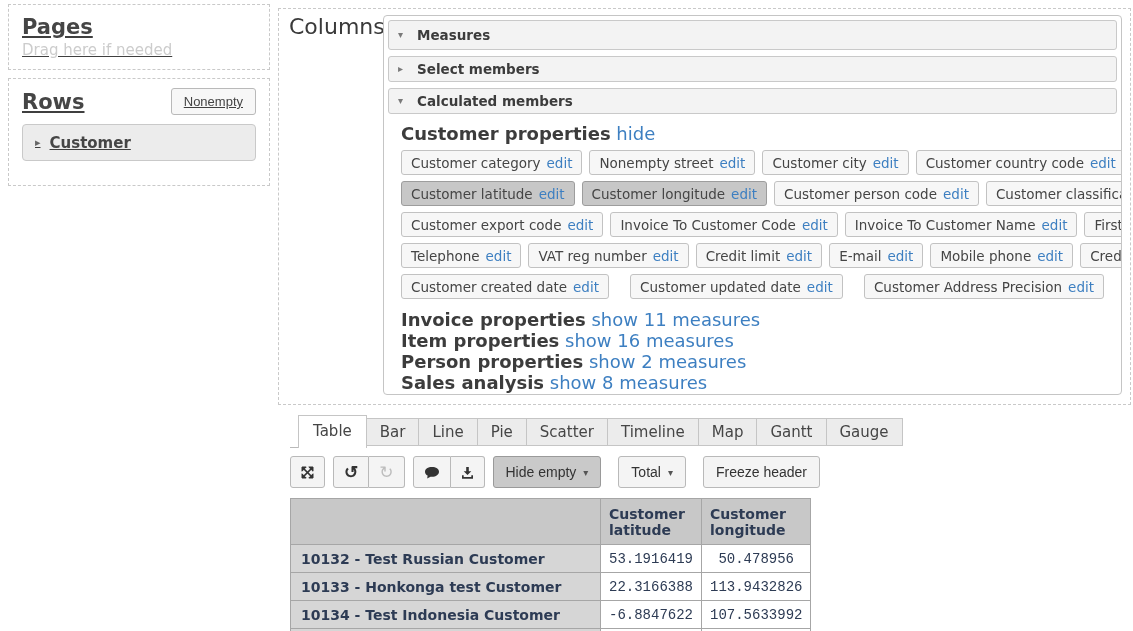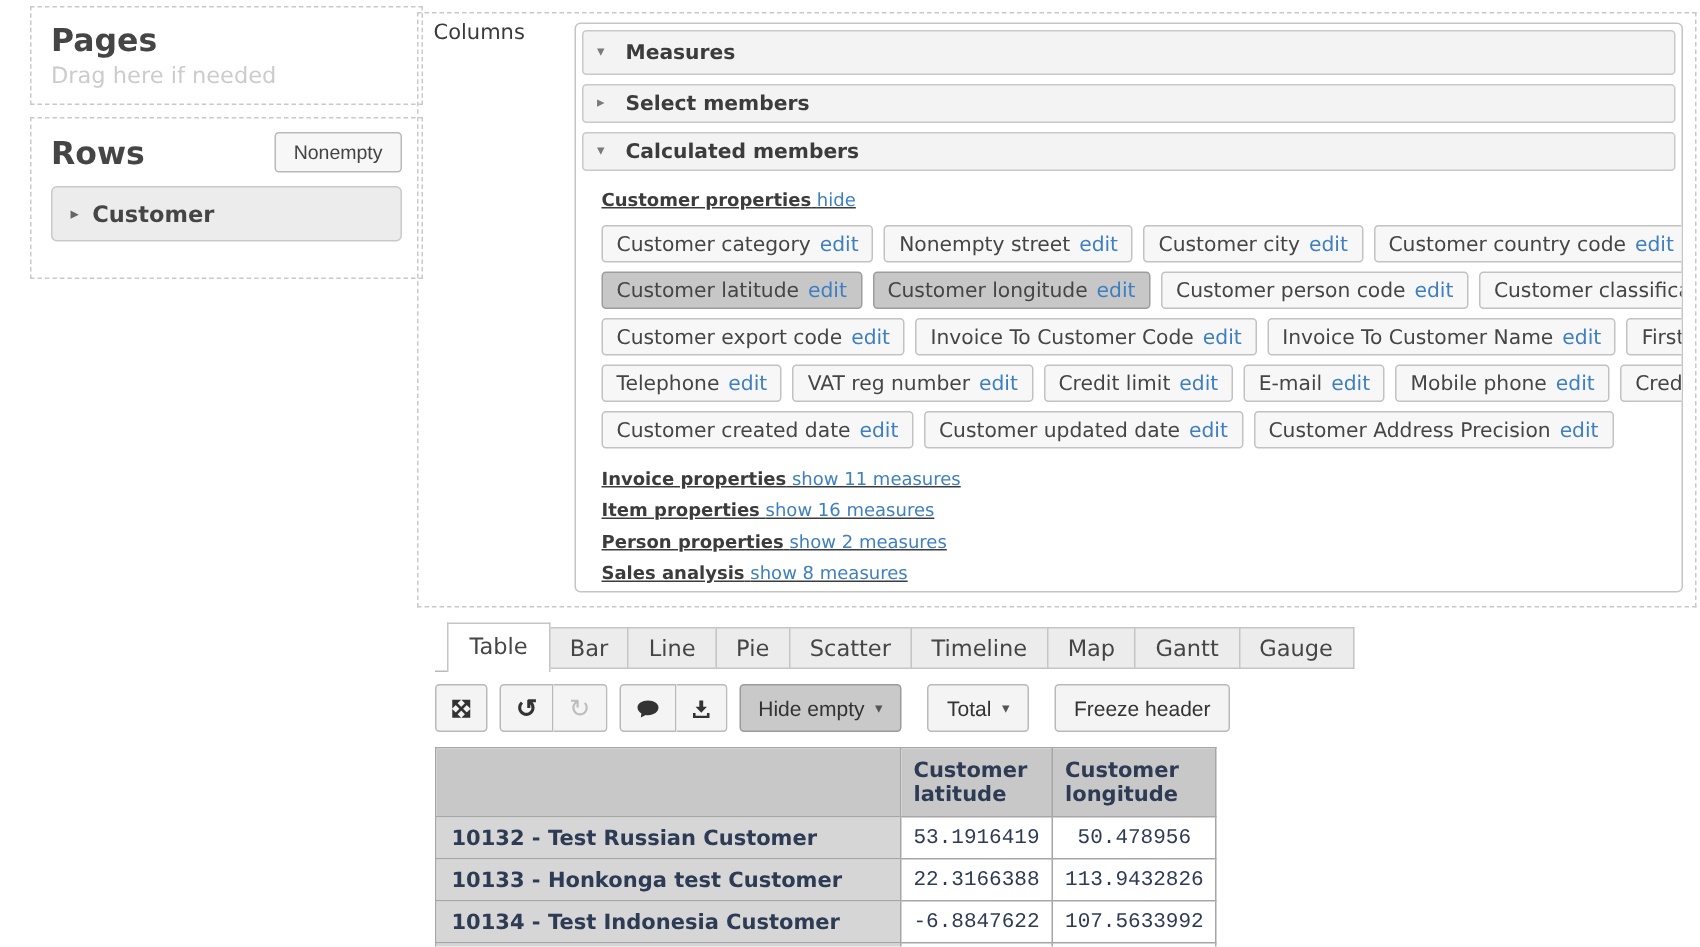--- a/index.html
+++ b/index.html
@@ -5,50 +5,50 @@
   * { box-sizing: border-box; }
   html,body { margin:0; padding:0; }
   body {
     width:1133px; height:631px; overflow:hidden; position:relative;
     background:#fff; font-family:"DejaVu Sans","Liberation Sans",sans-serif;
     color:#3f3f3f;
   }
   .lnk { color:var(--accent-blue,#3d7fc1); text-decoration:none; cursor:pointer; }
 
   
-  .left-col { position:absolute; left:20px; top:4px; width:262px; }
+  .left-col { position:absolute; left:8px; top:4px; width:262px;text-decoration:underline; }
   .dropbox { border:1px dashed #c9c9c9; padding:9px 13px 10px; }
   .box-title { font-size:21px; font-weight:700; color:#454545; line-height:1.25; }
   .placeholder { font-size:15px; color:#ccc; margin-top:1px; }
   .rows-box { margin-top:8px; padding-bottom:24px; }
   .rows-head { display:flex; justify-content:space-between; align-items:center; }
   .btn-sm { font-size:13px; color:#444; background:#f7f7f7; border:1px solid #b9b9b9;
             border-radius:3px; padding:5px 12px; cursor:pointer;text-align:center; }
   .field-item { margin-top:9px; height:37px; background:#ececec; border:1px solid #c9c9c9;
                 border-radius:4px; display:flex; align-items:center; padding:0 12px; gap:9px;
                 font-weight:700; font-size:15px; color:#454545; cursor:pointer; }
   .tri { color:#666; font-size:11px; line-height:1; }
 
   
   .columns-box { position:absolute; left:278px; top:8px; width:853px; height:397px;
                  border:1px dashed #c9c9c9; }
-  .columns-title { position:absolute; left:10px; top:5px; font-size:14px; color:#3a3a3a; }
+  .columns-title { position:absolute; left:10px; top:5px; font-size:22px; color:#3a3a3a; }
   .panel { position:absolute; left:104px; top:6px; right:8px; bottom:9px;
            border:1px solid #c5c5c5; border-radius:4px; background:#fff; padding:4px;
            overflow:hidden; }
   .acc { margin-bottom:6px; padding:6px 9px; background:#f3f3f3; border:1px solid #c9c9c9;
          border-radius:3px; font-size:13.5px; font-weight:700; color:#3c3c3c;
          display:flex; align-items:center; gap:9px; cursor:pointer; }
   .acc.thin { padding:4px 9px; }
   .acc .arrow { color:#7a7a7a; font-size:10px; width:10px; line-height:1; }
   .calc-body { padding:9px 13px 0; }
-  .group-line { font-size:12px; color:#3c3c3c; line-height:21px;text-decoration:underline; }
+  .group-line { font-size:18px; color:#3c3c3c; line-height:21px; }
   .group-line b { font-weight:700; }
   .chips-wrap { margin:3px 0 2px; }
-  .chip-row { display:flex; gap:7px; margin:6px 0; }
+  .chip-row { display:flex; gap:7px; margin:6px 0;justify-content:space-between; }
   .chip { display:inline-flex; align-items:center; gap:6px; padding:0 9px; height:25px;
           background:#f7f7f7; border:1px solid #c2c2c2; border-radius:3px;
           font-size:13.5px; color:#454545; white-space:nowrap; cursor:pointer; }
   .chip.sel { background:var(--chip-selected-bg,#c7c7c7); border-color:#9d9d9d; }
   .sections { margin-top:10px; }
   .define-line { margin-top:1px; }
 
   
   .bottom { position:absolute; left:290px; top:415px; }
   .tabs { display:flex; align-items:center; height:33px; position:relative; padding-left:8px; }

